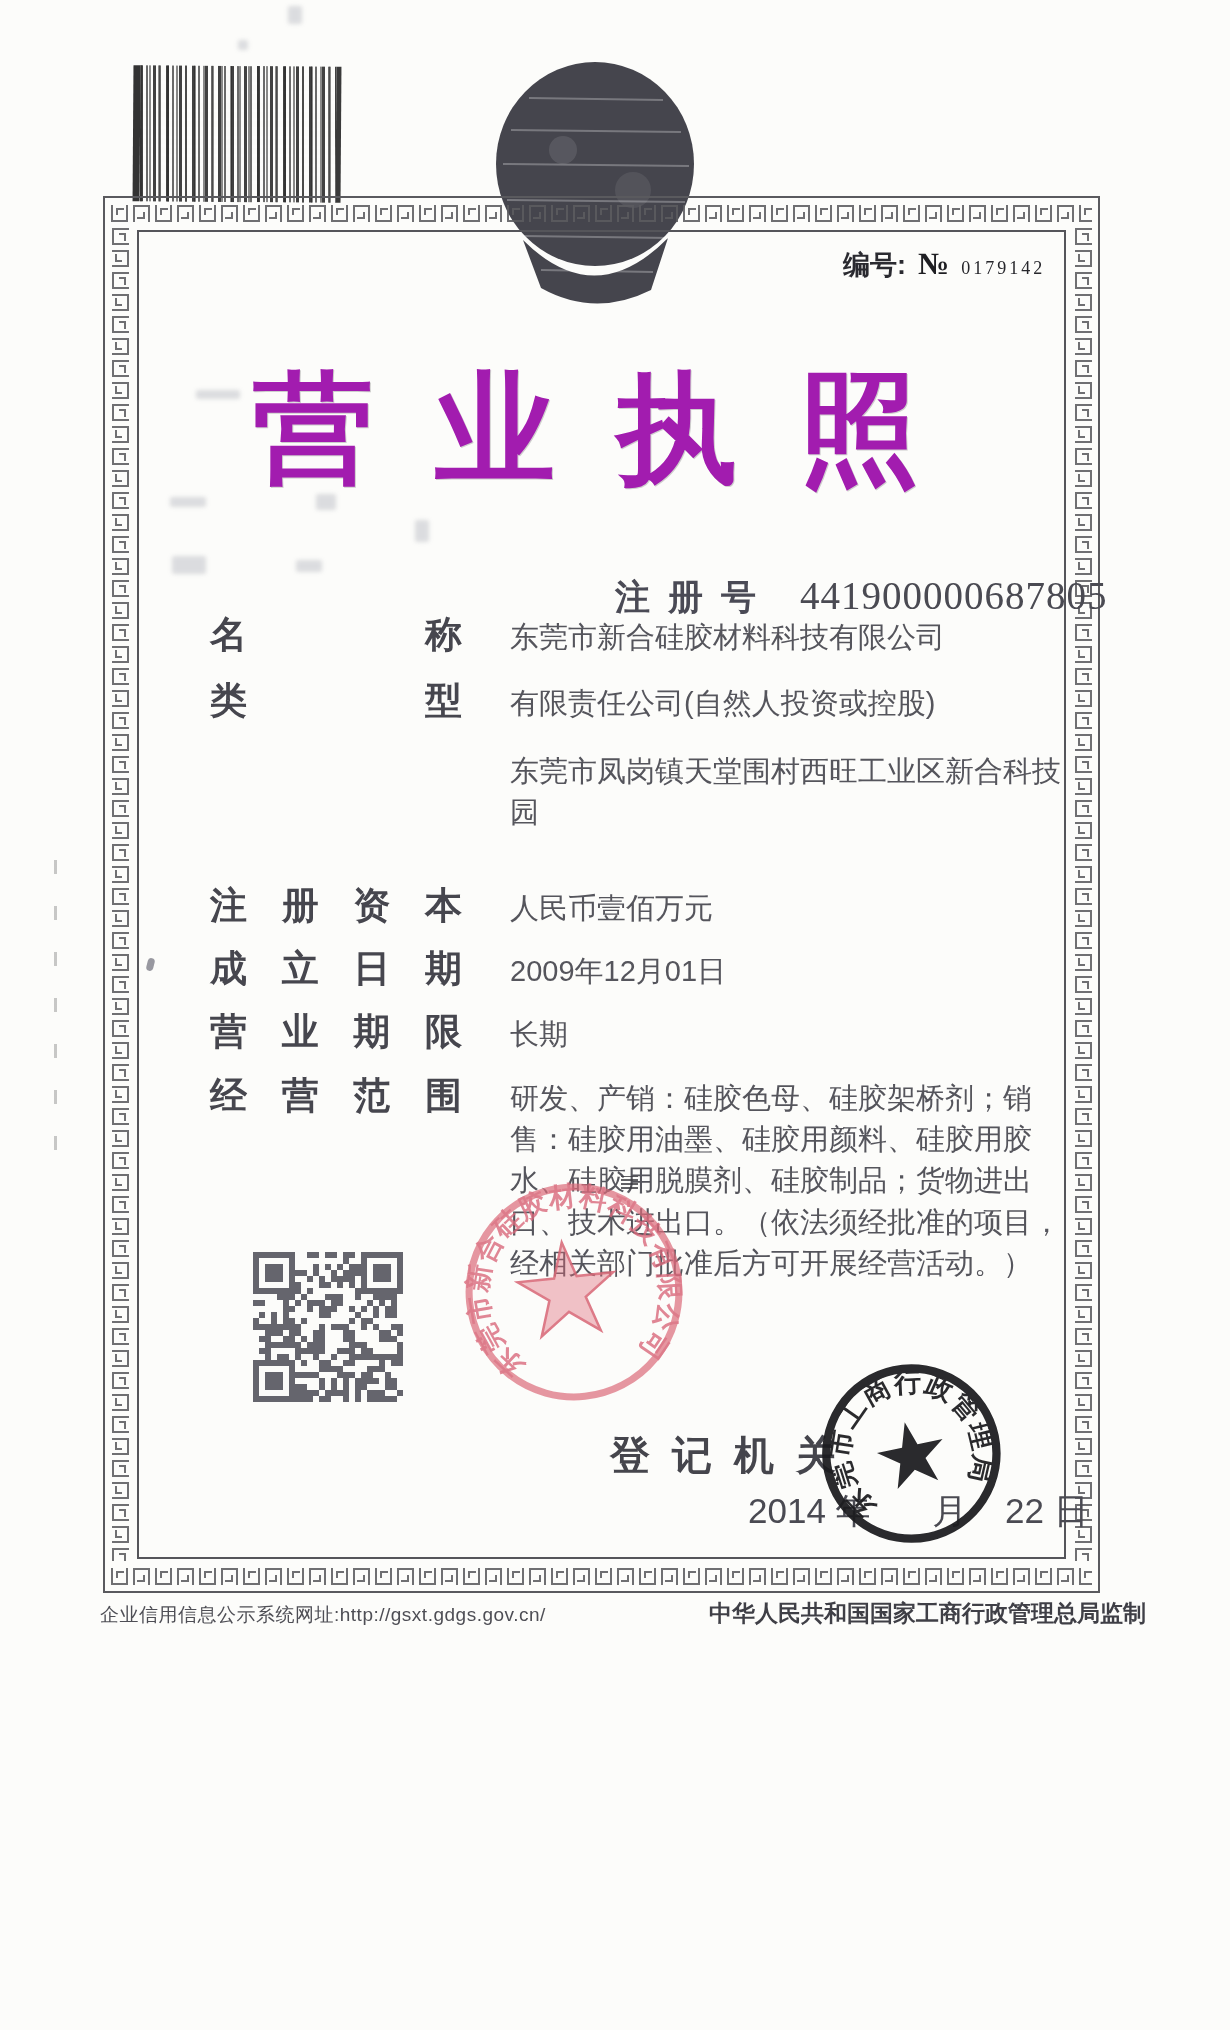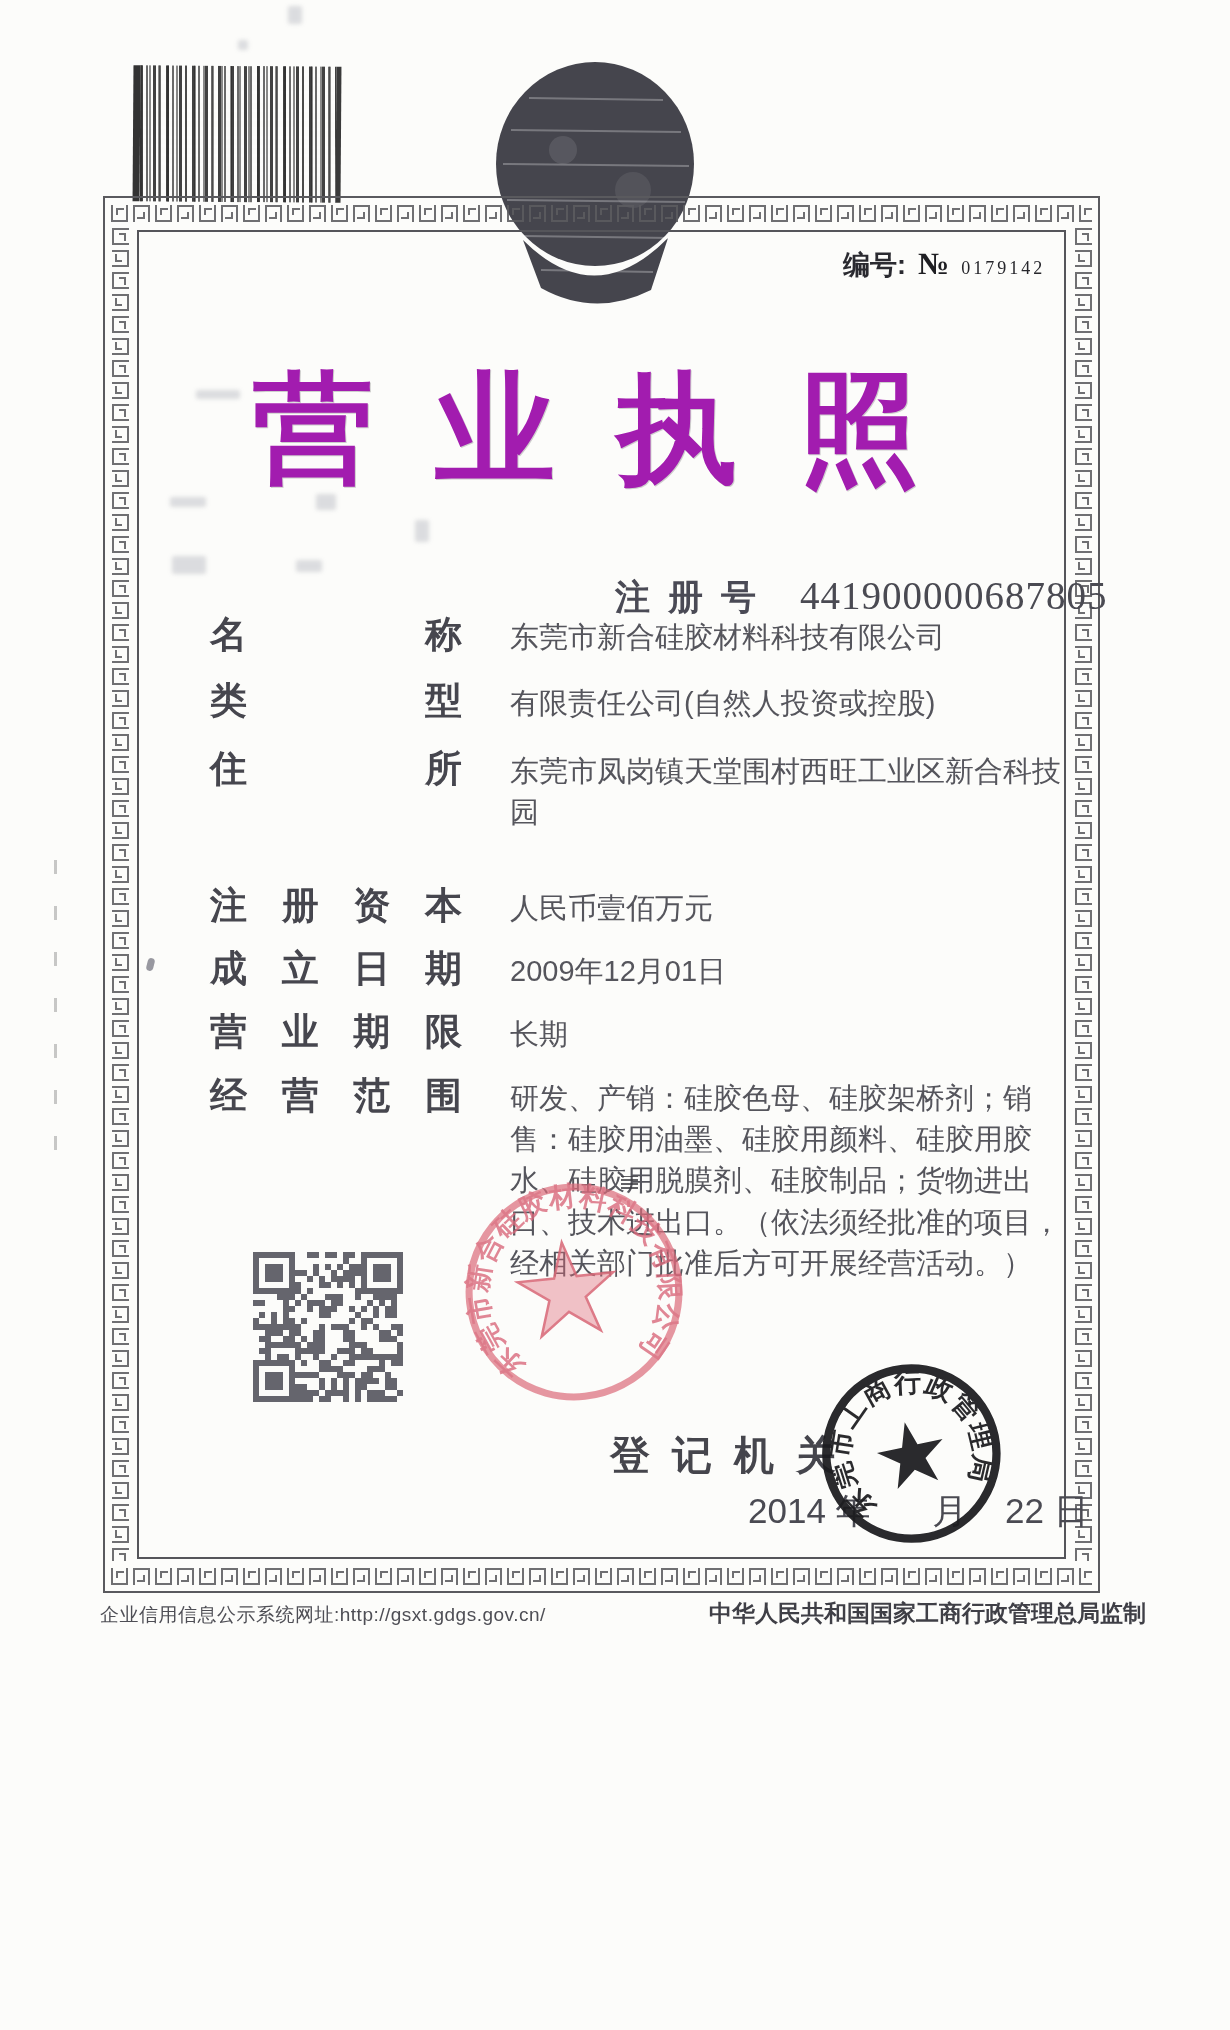--- a/index.html
+++ b/index.html
@@ -357,21 +357,20 @@
   <div class="fields">
     <div class="row r1">
       <span class="flabel">名称</span>
       <span class="fvalue">东莞市新合硅胶材料科技有限公司</span>
     </div>
     <div class="row r2">
       <span class="flabel">类型</span>
       <span class="fvalue">有限责任公司(自然人投资或控股)</span>
     </div>
     <div class="row r3">
-      <span class="flabel">住所</span>
       <span class="fvalue">东莞市凤岗镇天堂围村西旺工业区新合科技园</span>
     </div>
     <div class="row r4">
     </div>
     <div class="row r5">
       <span class="flabel">注册资本</span>
       <span class="fvalue">人民币壹佰万元</span>
     </div>
     <div class="row r6">
       <span class="flabel">成立日期</span>

